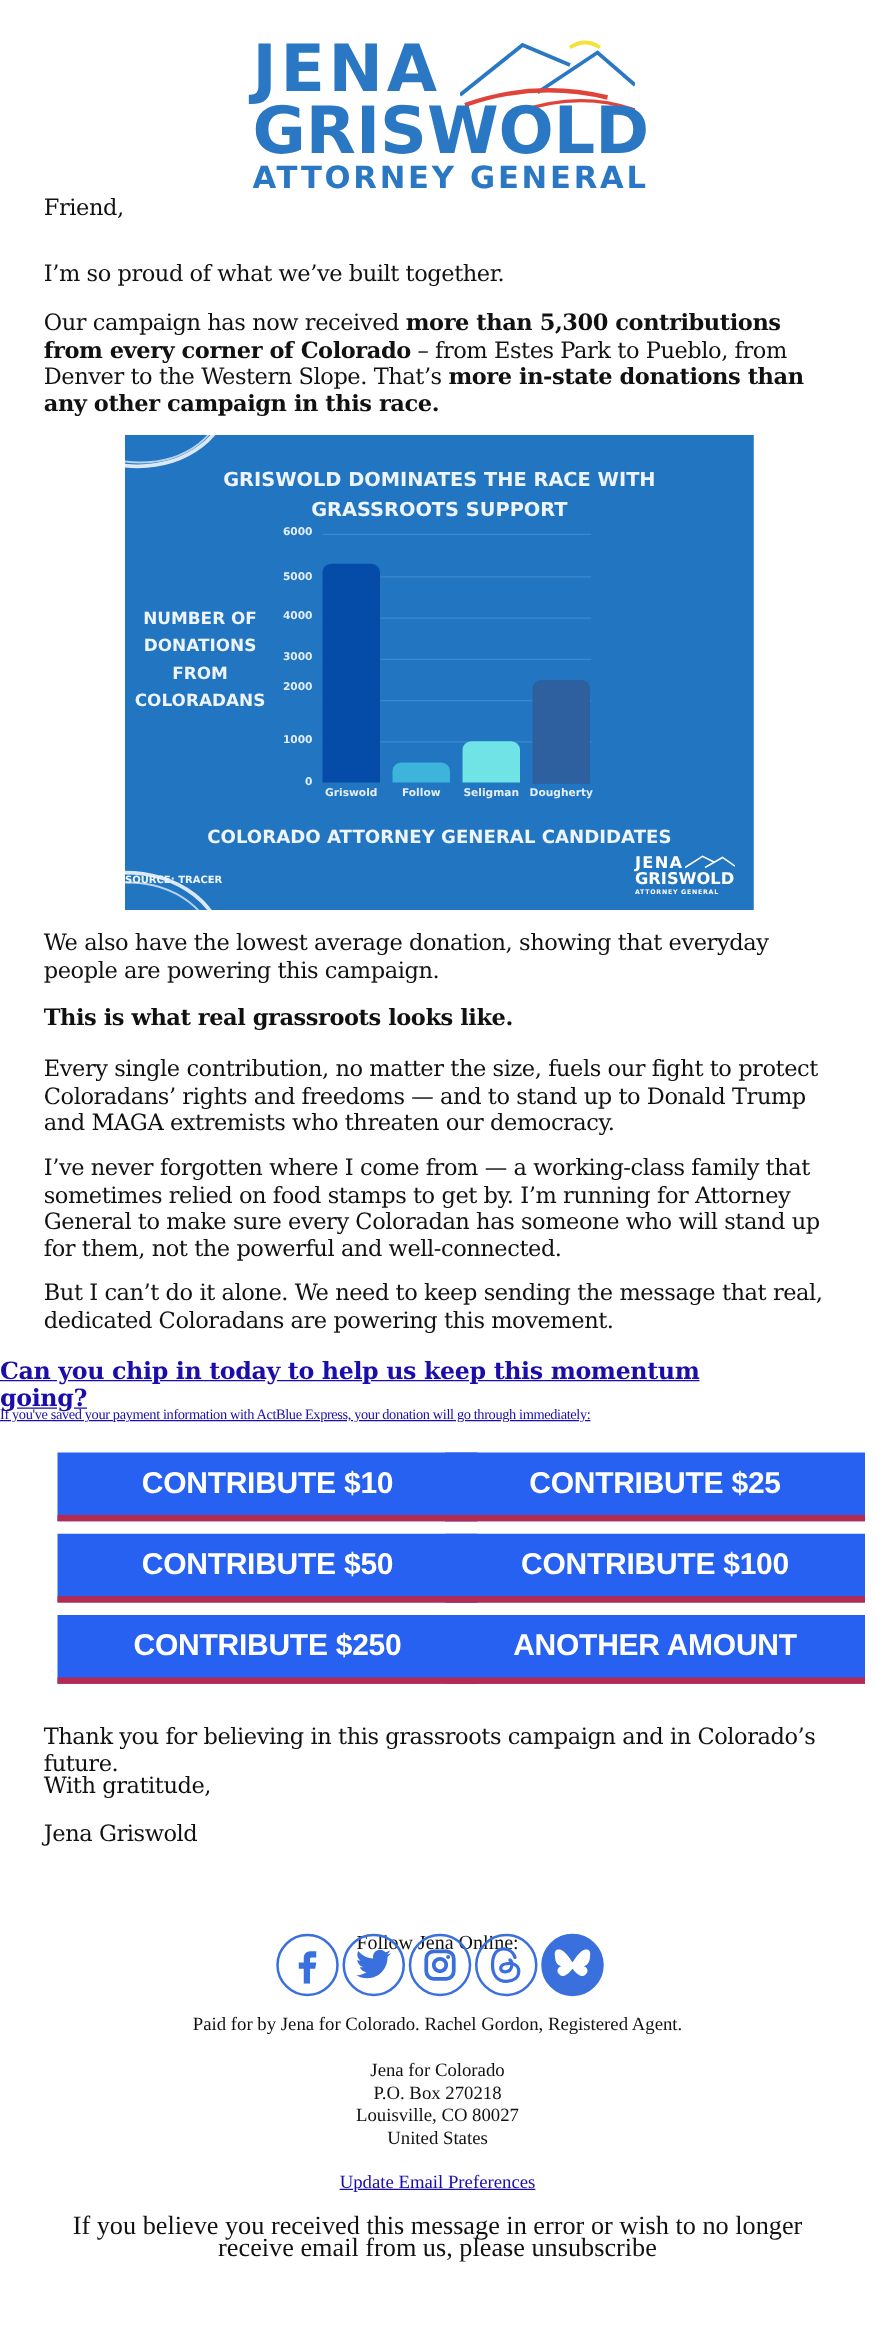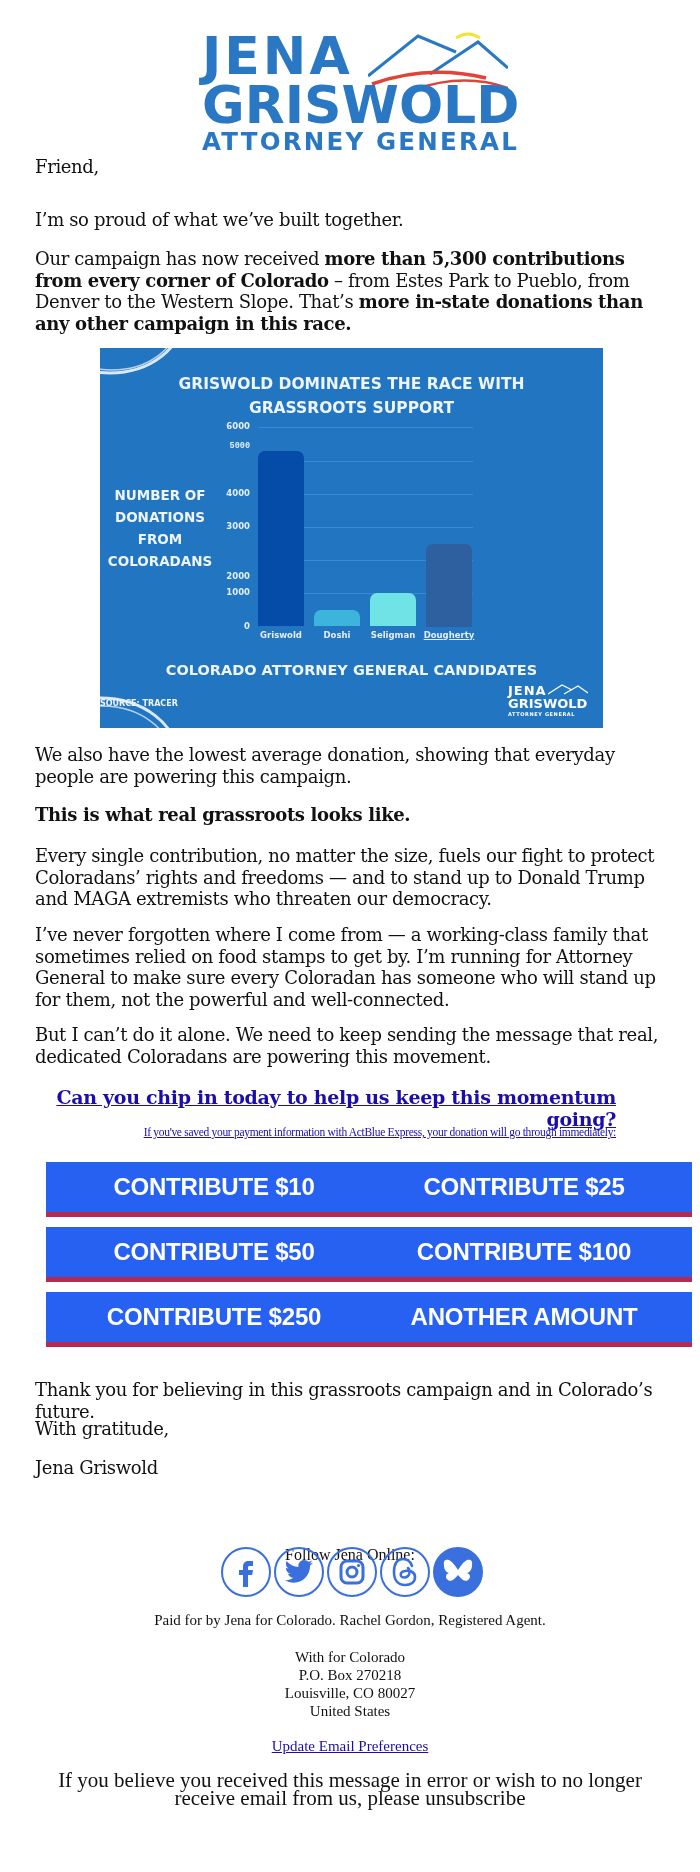--- a/index.html
+++ b/index.html
@@ -31,21 +31,21 @@
   .chart .bar { position: absolute; border-radius: 7px 7px 0 0; }
   .chart .xcat { position: absolute; width: 60px; text-align: center; font-family: "DejaVu Sans", sans-serif; font-weight: bold; font-size: 8.5px; color: #e4eef8; top: 290px; }
   .chart .xtitle { position: absolute; left: 0; width: 100%; top: 314px; text-align: center; font-family: "DejaVu Sans", sans-serif; font-weight: bold; font-size: 14.5px; color: #eef4fb; }
   .chart .source { position: absolute; left: 0; width: 100%; top: 351px; text-align: left; font-family: "DejaVu Sans", sans-serif; font-weight: bold; font-size: 8px; color: #eef4fb; }
   .chart .mini-logo { position: absolute; left: 408px; top: 336px; color: #ffffff; font-family: "DejaVu Sans", sans-serif; font-weight: bold; }
   .chart .mini-logo .m1 { font-size: 13px; line-height: 13px; letter-spacing: 1px; }
   .chart .mini-logo .m2 { font-size: 13px; line-height: 13px; }
   .chart .mini-logo .m3 { font-size: 5px; line-height: 8px; letter-spacing: 0.6px; }
 
   
-  .cta { position: absolute; left: 0; width: 616px; text-align: right; }
+  .cta { position: absolute; left: 0; width: 616px; text-align: left; }
   .cta a { color: #1a0dab; text-decoration: underline; }
   .cta-main { top: 1086px; font-size: 19px; font-weight: bold; letter-spacing: -0.3px; }
   .cta-sub { top: 1126px; font-size: 11.5px; font-family: "Liberation Serif", serif; letter-spacing: -0.3px; }
 
   
   .btn { position: absolute; width: 336px; height: 55px; background: #2761f2; border-bottom: 5px solid #b8294f; color: #ffffff; font-family: "Liberation Sans", "DejaVu Sans", sans-serif; font-weight: bold; font-size: 24px; text-align: center; line-height: 50px; letter-spacing: -0.2px; cursor: pointer; }
 
   
   .center { position: absolute; left: 0; width: 700px; text-align: center; font-family: "Liberation Serif", serif; color: #111; }
   .follow { top: 1546px; font-size: 16px; }
@@ -114,38 +114,38 @@
         <polyline points="0,12 14,3 24,8" stroke="#ffffff" stroke-width="1.2" fill="none"></polyline>
         <polyline points="16,12 30,4 40,11" stroke="#ffffff" stroke-width="1.2" fill="none"></polyline>
       </svg>
       <div class="m1">JENA</div>
       <div class="m2">GRISWOLD</div>
       <div class="m3">ATTORNEY GENERAL</div>
     </div>
   <div class="ytick" style="top: 272.5px;">0</div>
       <div class="ytick" style="top: 239.3px;">1000</div>
       <div class="grid" style="top: 245.3px;"></div>
-      <div class="ytick" style="top: 223px;">2000</div>
+      <div class="ytick" style="top: 197px;">2000</div>
       <div class="grid" style="top: 212.1px;"></div>
       <div class="ytick" style="top: 172.9px;">3000</div>
       <div class="grid" style="top: 178.9px;"></div>
       <div class="ytick" style="top: 139.7px;">4000</div>
       <div class="grid" style="top: 145.7px;"></div>
-      <div class="ytick" style="top: 93px; font-family: Liberation Mono, monospace;">5000</div>
+      <div class="ytick" style="top: 109px;">5000</div>
       <div class="grid" style="top: 112.5px;"></div>
       <div class="ytick" style="top: 73.3px;">6000</div>
       <div class="grid" style="top: 79.3px;"></div>
       <div class="bar" style="left: 158px; width: 46px; top: 102.54px; height: 175.96px; background: rgb(4, 76, 168);"></div>
       <div class="xcat" style="left: 151px; top: 281.5px;">Griswold</div>
       <div class="bar" style="left: 214px; width: 46px; top: 261.9px; height: 16.6px; background: rgb(60, 180, 220);"></div>
-      <div class="xcat" style="left: 207px; top: 281.5px;">Doshi</div>
+      <div class="xcat" style="left: 207px; top: 281.5px;">Follow</div>
       <div class="bar" style="left: 270px; width: 46px; top: 245.3px; height: 33.2px; background: rgb(111, 227, 230);"></div>
       <div class="xcat" style="left: 263px; top: 281.5px;">Seligman</div>
       <div class="bar" style="left: 326px; width: 46px; top: 195.5px; height: 83px; background: rgb(46, 95, 158);"></div>
-      <div class="xcat" style="left: 319px; top: 281.5px; text-decoration: underline;">Dougherty</div>
+      <div class="xcat" style="left: 319px; top: 281.5px;">Dougherty</div>
     </div>
 
   <div class="text" style="top:804px; font-weight:bold">This is what real grassroots looks like.</div>
   <div class="text" style="top:744px">We also have the lowest average donation, showing that everyday people are powering this campaign.</div>
   <div class="text" style="top:845px">Every single contribution, no matter the size, fuels our fight to protect Coloradans’ rights and freedoms — and to stand up to Donald Trump and MAGA extremists who threaten our democracy.</div>
   <div class="text" style="top:924px">I’ve never forgotten where I come from — a working-class family that sometimes relied on food stamps to get by. I’m running for Attorney General to make sure every Coloradan has someone who will stand up for them, not the powerful and well-connected.</div>
   <div class="text" style="top:1024px">But I can’t do it alone. We need to keep sending the message that real, dedicated Coloradans are powering this movement.</div>
 
   <div class="cta cta-main">
     <a href="#">Can you chip in today to help us keep this momentum going?</a>
@@ -191,21 +191,21 @@
     </div>
     <div class="social filled">
       <svg width="32" height="28" viewBox="0 0 32 28">
         <path d="M7 2 C11 4 14 9 16 12 C18 9 21 4 25 2 C28 1 31 2 30 7 C30 10 29 14 25 15 C28 16 29 19 27 21 C24 25 20 22 16 17 C12 22 8 25 5 21 C3 19 4 16 7 15 C3 14 2 10 2 7 C1 2 4 1 7 2 z" fill="#ffffff"></path>
       </svg>
     </div>
   </div>
 
   <div class="center paid">Paid for by Jena for Colorado. Rachel Gordon, Registered Agent.</div>
   <div class="center addr">
-    <div>With for Colorado</div>
+    <div>Jena for Colorado</div>
     <div>P.O. Box 270218</div>
     <div>Louisville, CO 80027</div>
     <div>United States</div>
   </div>
   <div class="center prefs">
     <a href="#">Update Email Preferences</a>
   </div>
   <div class="center unsub">If you believe you received this message in error or wish to no longer receive email from us, please unsubscribe</div>
 </div>
 

